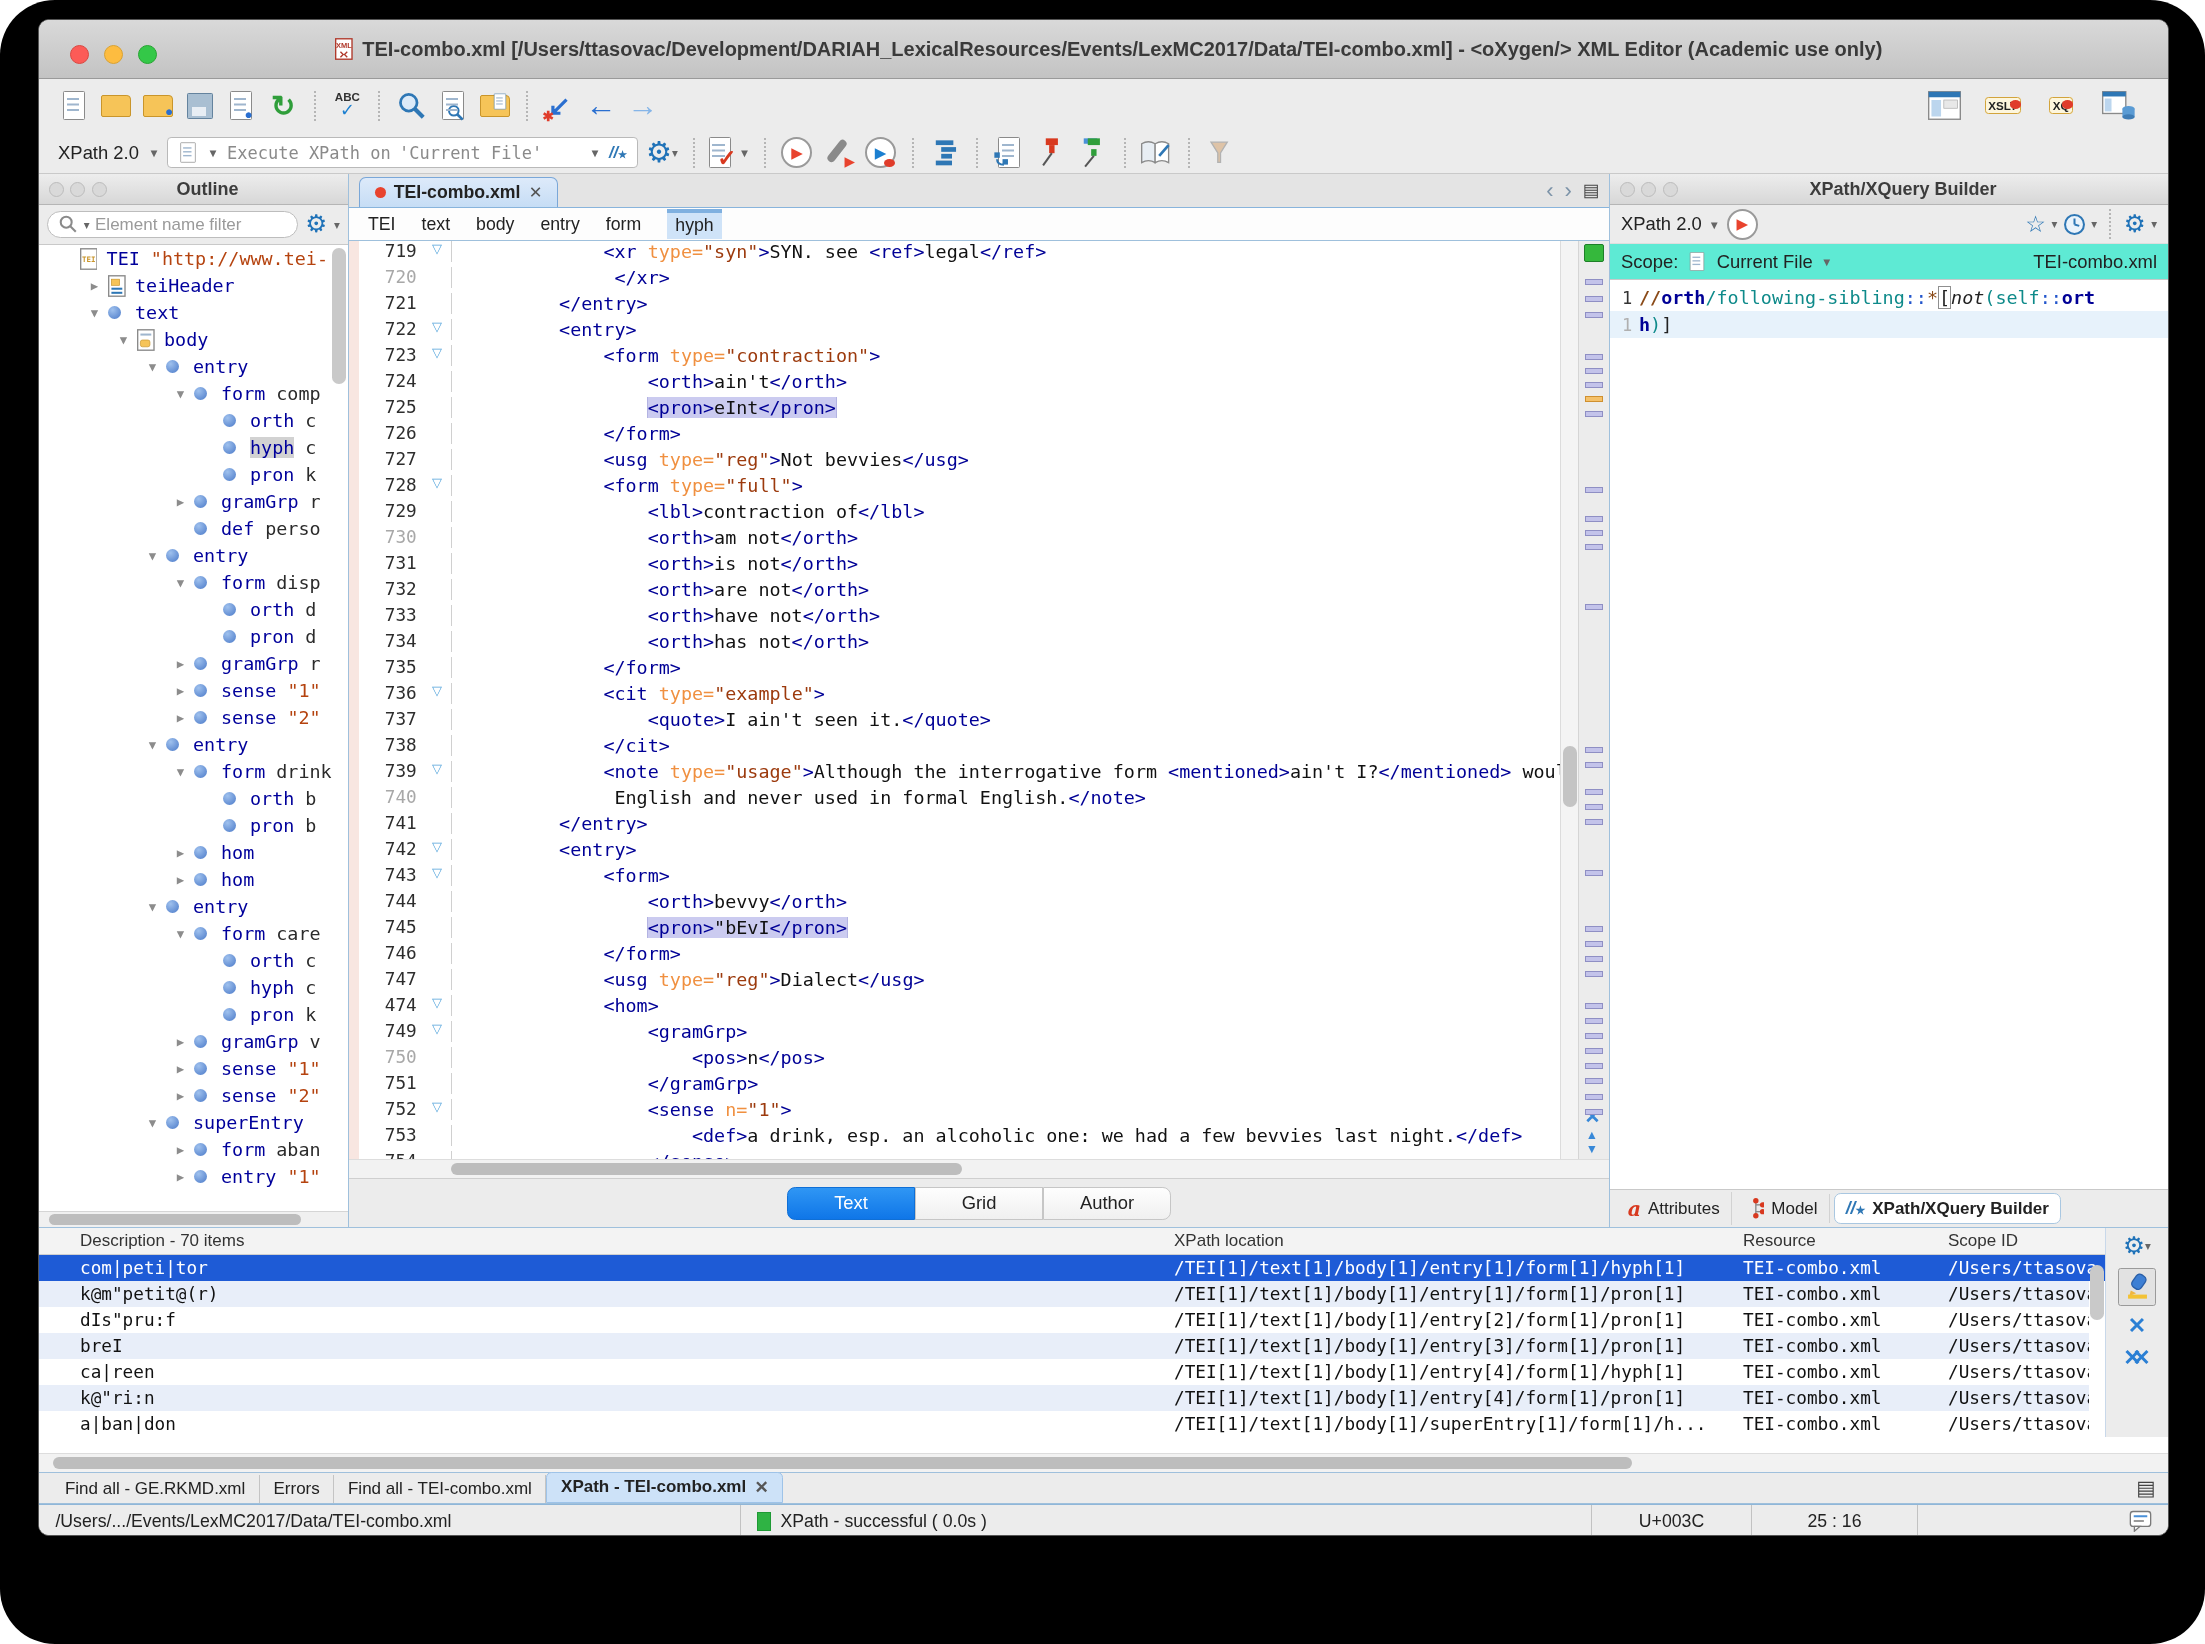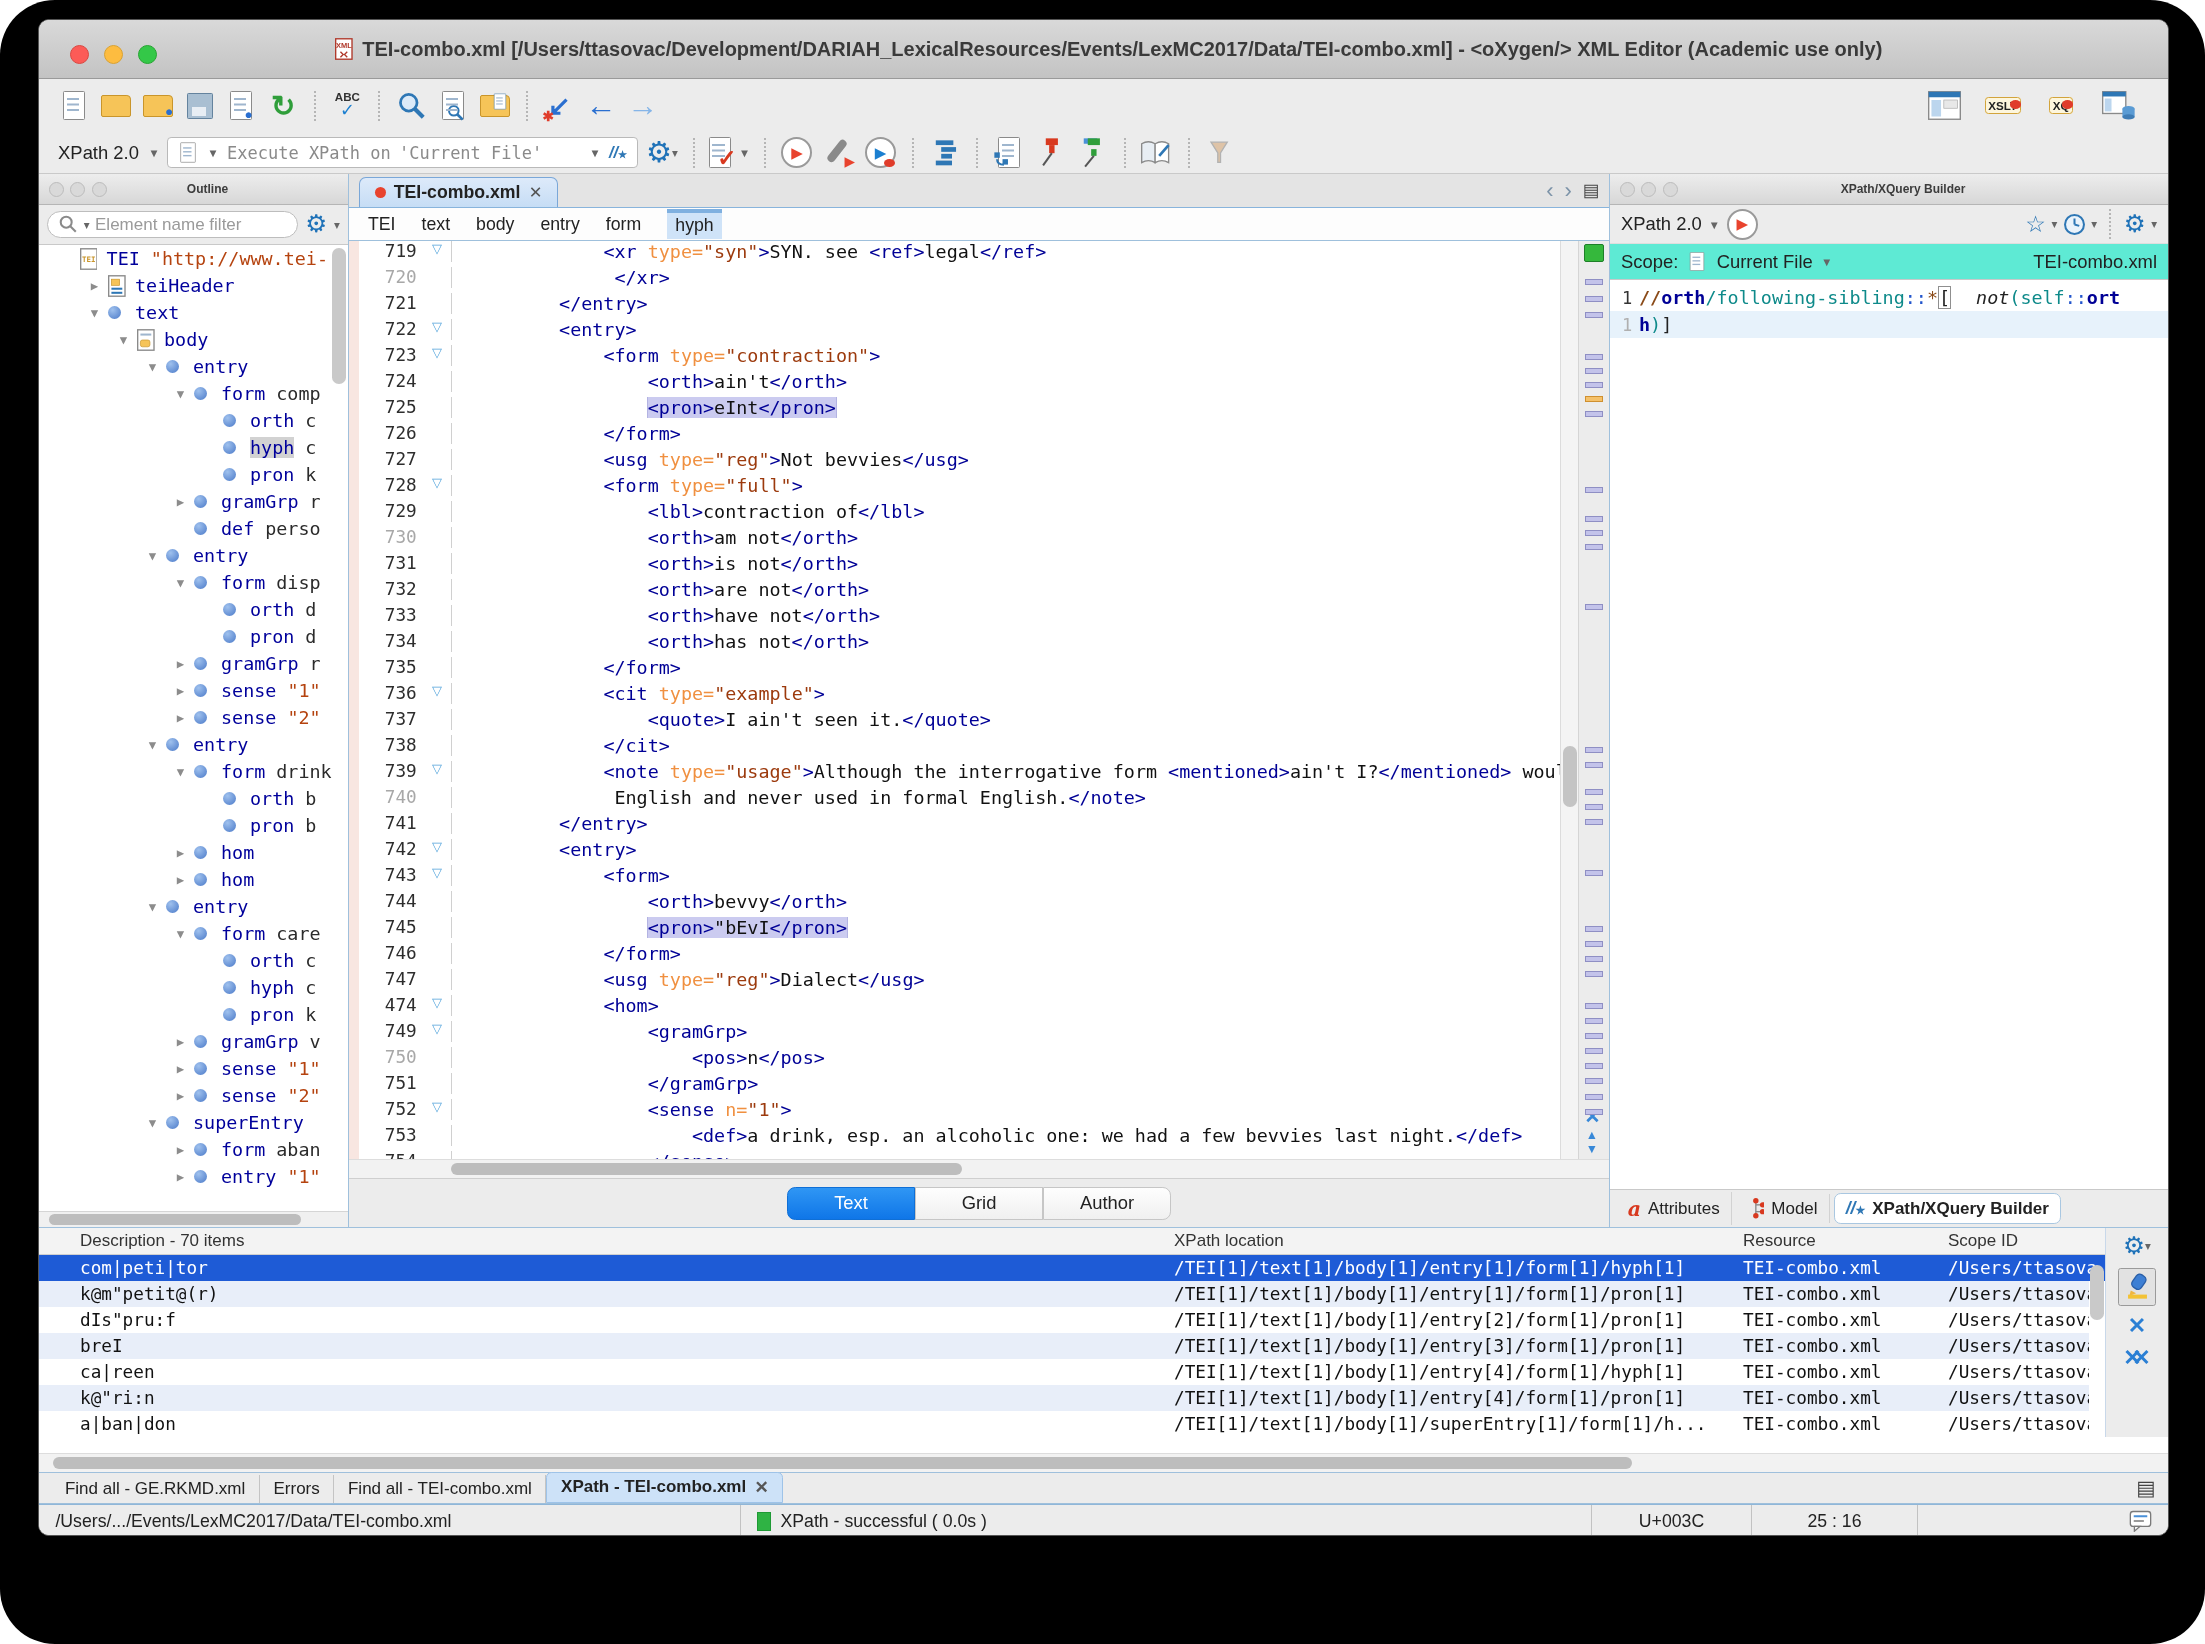--- a/index.html
+++ b/index.html
@@ -45,21 +45,21 @@
   .playbtn span{ color:#e8432e; font-size:15px; }
 
   
   .main { flex:none; height:1054px; display:flex; border-bottom:1.4px solid #9fc0dc; background:#dfe6ec; }
 
   
   .outline { width:310px; flex:none; display:flex; flex-direction:column; border-right:1.4px solid #9fc0dc; background:#ececec; }
   .panel-header { height:31px; flex:none; background:linear-gradient(#ededed,#d7d7d7); border-bottom:0.7px solid #b5b5b5; position:relative; display:flex; align-items:center; justify-content:center; }
   .panel-header .dots { position:absolute; left:9.5px; display:flex; gap:6.8px; }
   .panel-header .dots i { width:15px; height:15px; border-radius:50%; background:#d9d9d9; border:0.7px solid #bcbcbc; }
-  .panel-title { font-size:12px; color:#3c3c3c; font-weight:700;margin-left:28px; }
+  .panel-title { font-size:18px; color:#3c3c3c; font-weight:700;margin-left:28px; }
   .ofilter { height:40px; flex:none; display:flex; align-items:center; gap:6.8px; padding:0 8.2px; background:#ececec; border-bottom:0.7px solid #c9c9c9;}
   .searchbox { flex:1; height:27px; background:#fff; border:0.7px solid #bdbdbd; border-radius:13.6px; display:flex; align-items:center; gap:5.5px; padding:0 9.5px; overflow:hidden;}
   .searchbox .ph { font-size:17px; color:#9a9a9a; white-space:nowrap; }
   .gear { color:#1f72b8; font-size:24.5px; line-height:1; }
   .otree { flex:1; background:#fff; overflow:hidden; position:relative; }
   .tn { height:27px; display:flex; align-items:center; font-family:"DejaVu Sans Mono",monospace; font-size:18.4px; white-space:nowrap; }
   .tn-arrow { width:27px; flex:none; color:#8c8c8c; font-size:12.3px; text-align:center; }
   .tn-icon { width:27px; flex:none; display:flex; align-items:center; }
   .dot-ic { width:13px; height:13px; border-radius:50%; background:radial-gradient(circle at 35% 30%,#9fc1ee,#4a79c8); }
   .tn-label { color:#00009b; margin-right:11px; }
@@ -120,21 +120,21 @@
   .rrow2 .lab { font-size:18.4px; color:#222; }
   .rrow2 .file { margin-left:auto; font-size:18.4px; color:#222; }
   .expr { flex:1; background:#fff; font-family:"DejaVu Sans Mono",monospace; font-size:18.4px; padding-top:4.1px; overflow:hidden; }
   .xline { display:flex; height:27px; align-items:center; }
   .xline.cur { background:#e7f2fb; }
   .xnum { width:29px; flex:none; text-align:right; padding-right:6.8px; font-size:17px; color:#333; }
   .xnum.dim { color:#b0b0b0; }
   .xtext { white-space:pre; }
   .xs-cm{color:#8a4a18;font-weight:700;} .xs-el{color:#000096;font-weight:700;} .xs-sl{color:#0e8a8a;}
   .xs-ax{color:#0e8a8a;} .xs-cl{color:#2255cc;} .xs-st{color:#8a4a18;}
-  .xs-br{border:1.4px solid #8f8f8f;color:#222;} .xs-fn{font-style:italic;color:#222;margin-left:25px;} .xs-pa{color:#0e8a8a;} .xs-pl{color:#222;}
+  .xs-br{border:1.4px solid #8f8f8f;color:#222;} .xs-fn{font-style:italic;color:#222;} .xs-pa{color:#0e8a8a;} .xs-pl{color:#222;}
   .rtabs { height:38px; flex:none; background:#ececec; border-top:0.7px solid #c9c9c9; display:flex; align-items:center; padding:0 6.8px; gap:4.1px; }
   .rtab { display:flex; align-items:center; gap:6.8px; font-size:17px; color:#222; padding:4.1px 11px; border-right:0.7px solid #d2d2d2; }
   .rtab:last-child{border-right:none;}
   .rtab.sel { background:#fff; border:0.7px solid #a9c7e1; border-radius:6.8px; font-weight:700; }
   .a-icon { font-family:"DejaVu Serif",serif; font-style:italic; color:#d8391f; font-size:20.5px; font-weight:700; }
   .xp-icon { color:#2e77b5; font-weight:700; font-size:17.7px; font-style:italic; }
   .xp-icon i { font-style:normal; font-size:11px; }
 
   
   .results { flex:none; height:244px; background:#fff; position:relative; }

